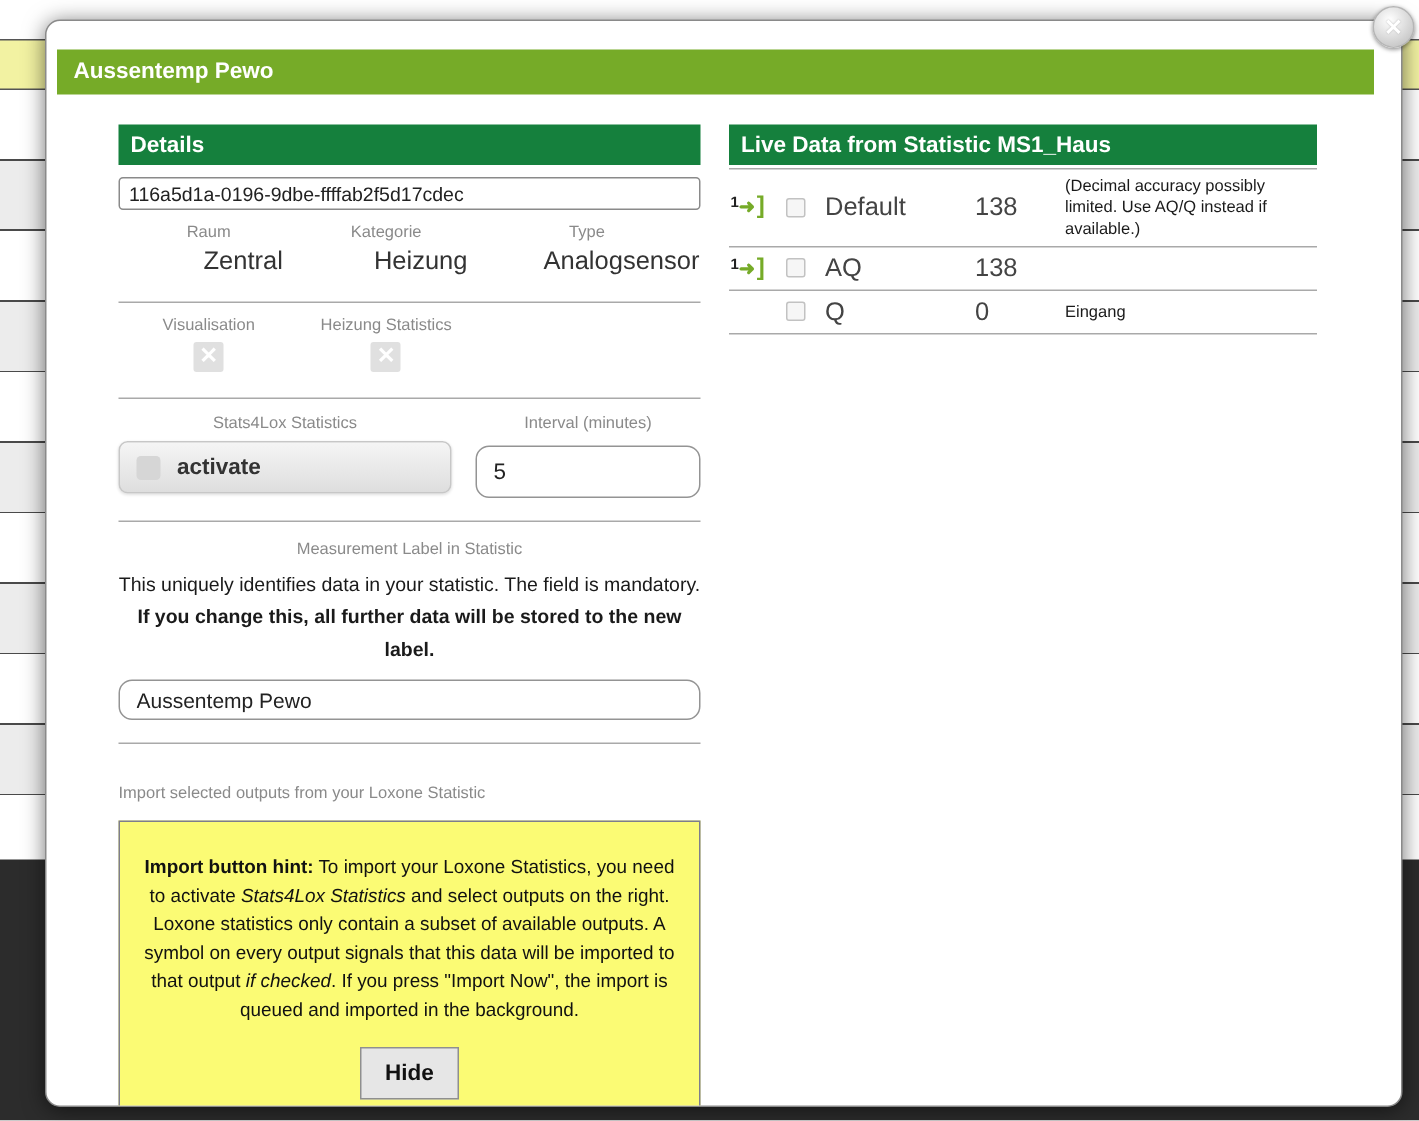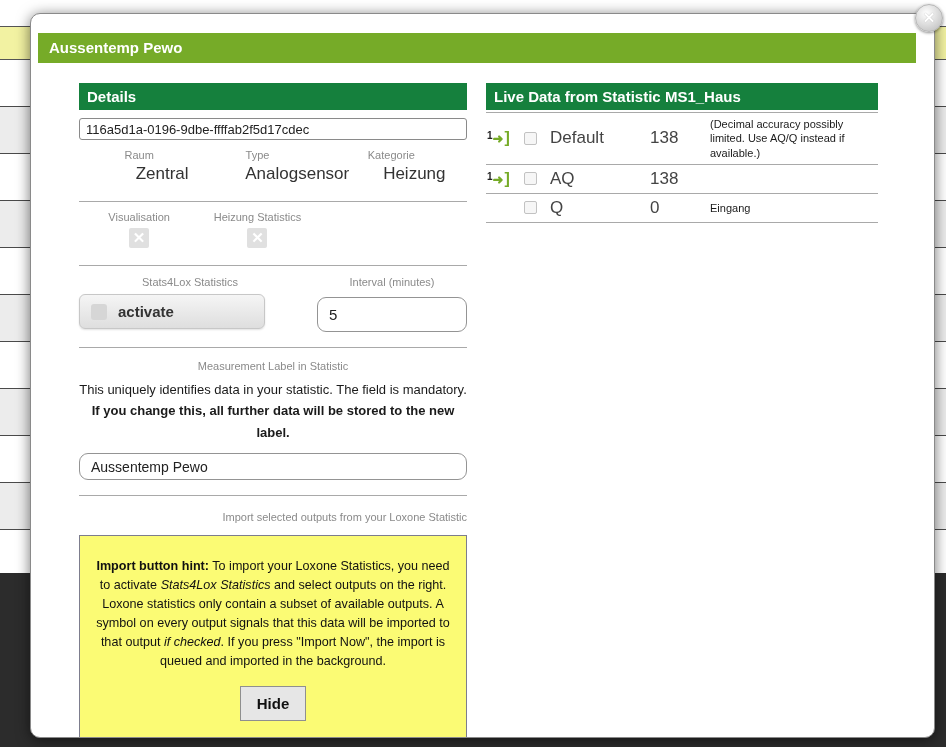--- a/index.html
+++ b/index.html
@@ -80,21 +80,21 @@
   }
 
   .stats-row {
     display: flex; justify-content: space-between;
     padding: 10px 0 15px; border-bottom: 1px solid #a9a9a9;
   }
   .stats-col1 { width: 222px; text-align: center; }
   .stats-col2 { width: 150px; text-align: center; }
   .act-btn {
     margin-top: 6px; display: flex; align-items: center; gap: 11px;
-    width: 186px; height: 35px;
+    width: 222px; height: 35px;
     background: linear-gradient(#f5f5f5, #dedede);
     border: 1px solid #c7c7c7; border-radius: 6px;
     padding-left: 11px; font-weight: bold; font-size: 15px; color: #333;
     box-shadow: 0 1px 2px rgba(0,0,0,0.12); cursor: pointer; text-align: left;
     font-family: "Liberation Sans", sans-serif;
   }
   .act-cb { width: 16px; height: 16px; background: #d6d6d6; border-radius: 3px; }
   .interval-input {
     margin-top: 6px; width: 150px; height: 35px;
     border: 1px solid #949494; border-radius: 9px;
@@ -105,21 +105,21 @@
   .meas-block { padding: 12px 0 15px; border-bottom: 1px solid #a9a9a9; text-align: center; }
   .meas-desc { margin-top: 7px; font-size: 13px; line-height: 1.65; color: #1a1a1a; }
   .meas-desc .b { font-weight: bold; }
   .meas-input {
     margin-top: 10px; width: 100%; height: 27px;
     border: 1px solid #949494; border-radius: 9px;
     font-size: 14px; padding: 0 11px; color: #222; text-align: left;
     font-family: "Liberation Sans", sans-serif;
   }
 
-  .import-label { margin-top: 15px; text-align: right; font-size: 11px; color: #8a8a8a; }
+  .import-label { margin-top: 27px; text-align: left; font-size: 11px; color: #8a8a8a; }
 
   .hint-box {
     margin-top: 12px; background: #fbfb74; border: 1px solid #7d7d8d;
     padding: 21px 10px 11px; text-align: center;
     font-size: 12.6px; line-height: 1.5; color: #111;
   }
   .hint-box .b { font-weight: bold; }
   .hint-box .i { font-style: italic; }
   .hide-btn {
     display: block; margin: 15px auto 7px; padding: 8px 16px;
@@ -164,26 +164,26 @@
       <div class="sec-head">Details</div>
 
       <input class="uuid-input" type="text" readonly="" value="116a5d1a-0196-9dbe-ffffab2f5d17cdec" style="">
 
       <div class="grid3">
         <div class="cell">
           <div class="lbl">Raum</div>
           <div class="val">Zentral</div>
         </div>
         <div class="cell">
+          <div class="lbl">Kategorie</div>
+          <div class="val">Heizung</div>
+        </div>
+        <div class="cell">
           <div class="lbl">Type</div>
           <div class="val">Analogsensor</div>
-        </div>
-        <div class="cell">
-          <div class="lbl">Kategorie</div>
-          <div class="val">Heizung</div>
         </div>
       </div>
 
 
       <div class="grid3">
         <div class="cell">
           <div class="lbl">Visualisation</div>
           <span class="xicon">✕</span>
         </div>
         <div class="cell">

